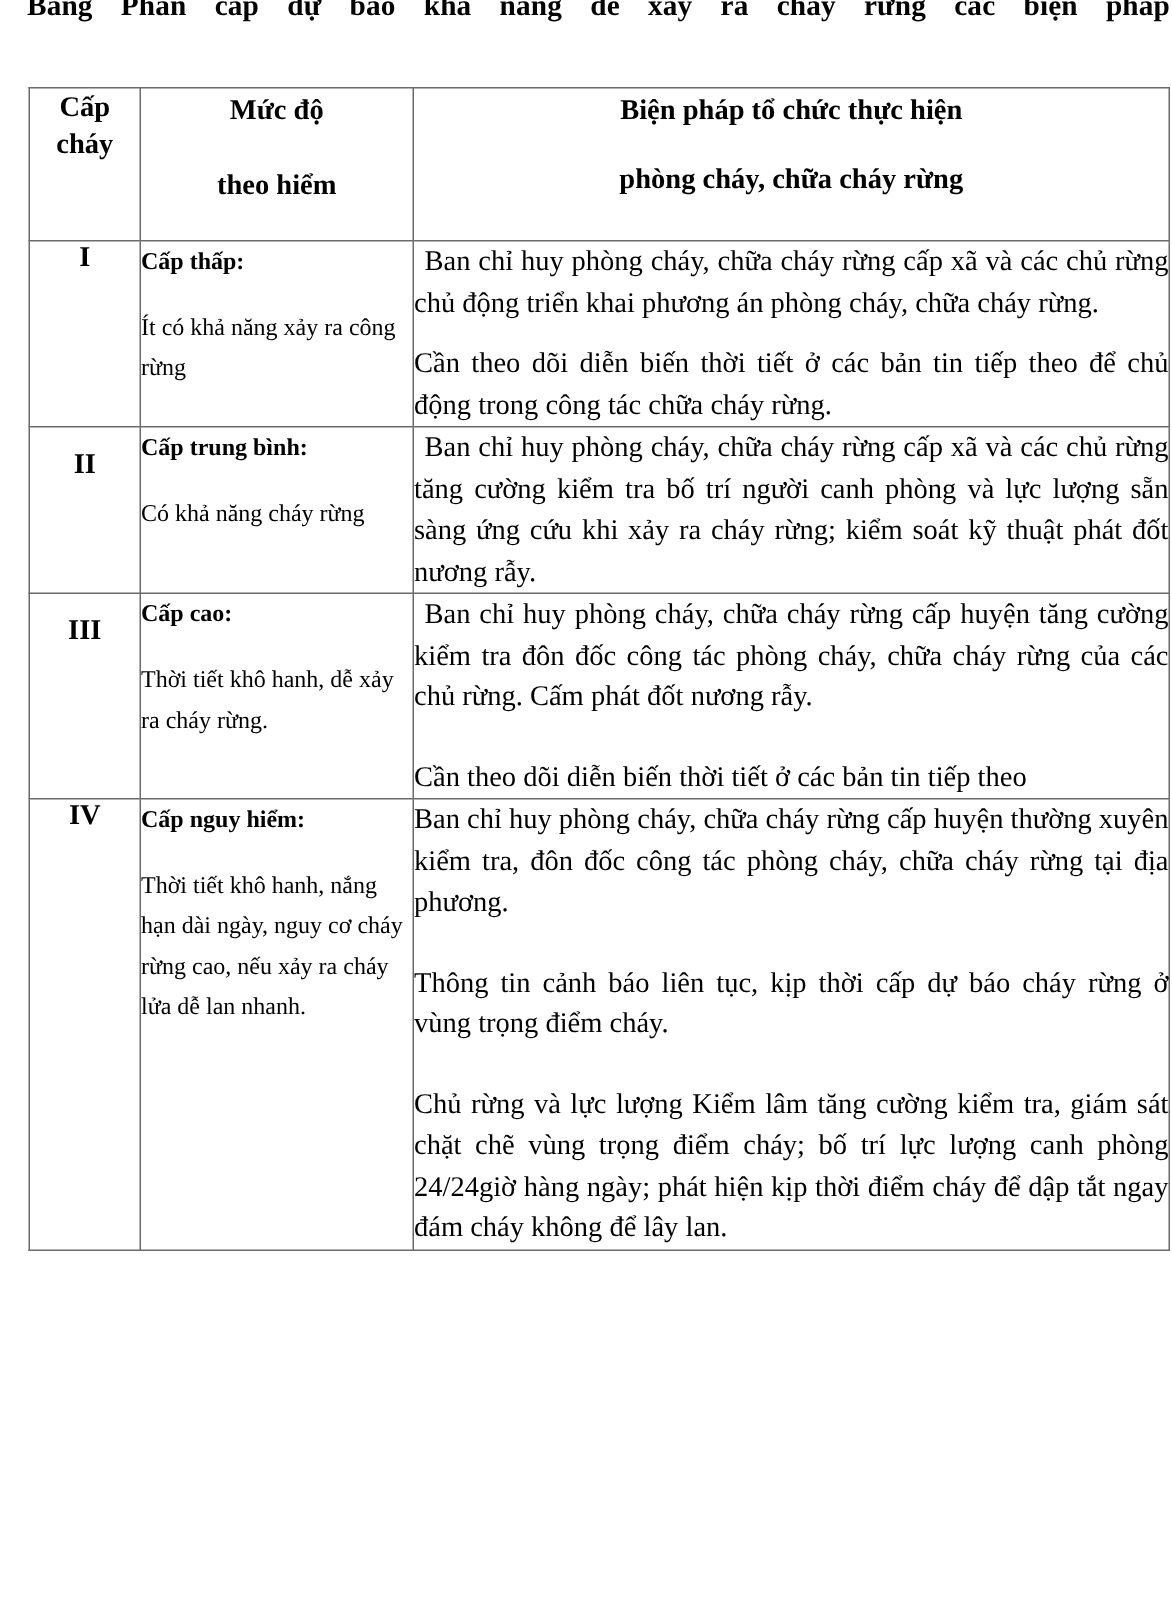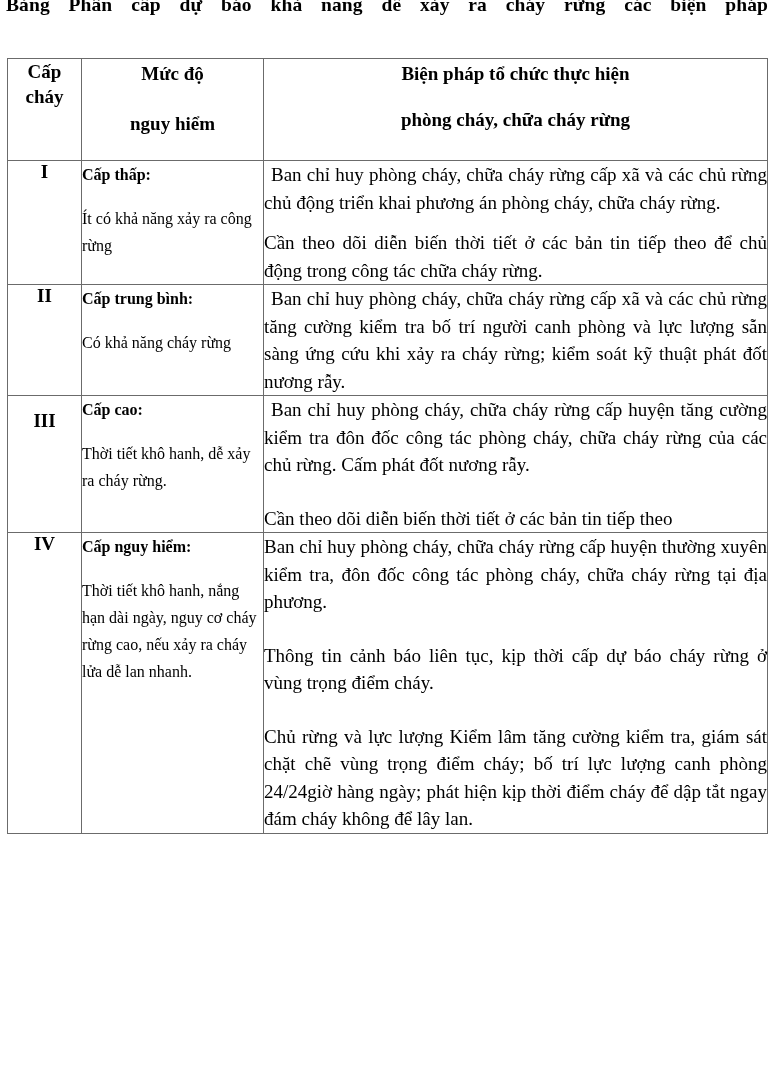--- a/index.html
+++ b/index.html
@@ -13,20 +13,21 @@
     height: 1080px;
     overflow: hidden;
     font-family: "Liberation Serif", "DejaVu Serif", serif;
     color: #000000;
   }
   .page {
     position: relative;
     width: 628px;
     height: 1080px;
     padding: 0;
+    margin-left: 12px;
   }
 
   
   .doc-title {
     position: absolute;
     left: 6px;
     top: -8px;
     width: 762px;
     font-size: 19.5px;
     font-weight: bold;
@@ -80,21 +81,21 @@
   .th-danger .hl + .hl { margin-top: 20px; }
 
   
   .cell-level {
     text-align: center;
     vertical-align: middle;
     font-weight: bold;
     font-size: 19px;
     padding: 0 2px;
   }
-  .cell-level.align-top-ii { vertical-align: top; }
+  .cell-level.align-top-ii { vertical-align: top; padding-top: 14px; }
   .cell-level.align-top-iii { vertical-align: top; padding-top: 14px; }
 
   .cell-danger {
     padding: 12px 8px 10px 12px;
     font-size: 16px;
     line-height: 27px;
   }
   .cell-danger .lead {
     font-weight: bold;
     display: block;
@@ -134,21 +135,21 @@
       <col class="col-measure">
     </colgroup>
     <thead>
       <tr>
         <th class="th-cell two-line-tight">
           <span class="hl">Cấp</span>
           <span class="hl">cháy</span>
         </th>
         <th class="th-cell th-danger">
           <span class="hl">Mức độ</span>
-          <span class="hl">nguy hiểm</span>
+          <span class="hl">theo hiểm</span>
         </th>
         <th class="th-cell th-measure">
           <span class="hl">Biện pháp tổ chức thực hiện</span>
           <span class="hl">phòng cháy, chữa cháy rừng</span>
         </th>
       </tr>
     </thead>
     <tbody>
 
       <tr>

